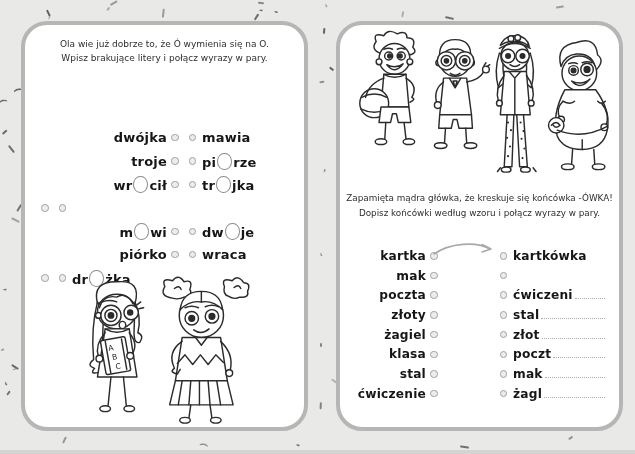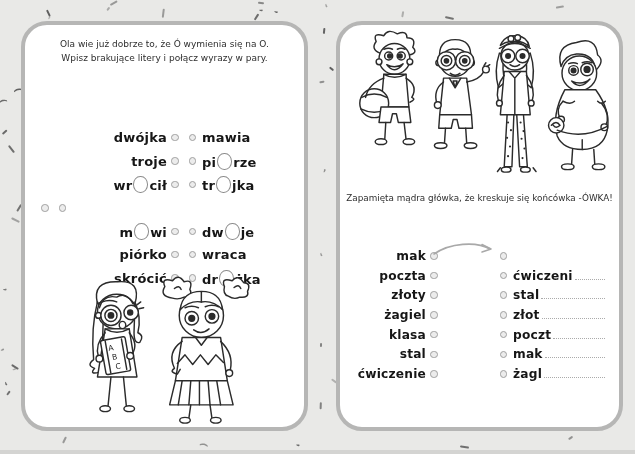--- a/index.html
+++ b/index.html
@@ -142,21 +142,20 @@
           <span class="wr">dw<span class="hole"></span>je</span>
         </div>
         <div class="mrow">
           <span class="wl">piórko</span>
           <span class="dot"></span>
           <span class="mid"></span>
           <span class="dot"></span>
           <span class="wr">wraca</span>
         </div>
         <div class="mrow">
-          <span class="wl">skrócić</span>
           <span class="dot"></span>
           <span class="mid"></span>
           <span class="dot"></span>
           <span class="wr">dr<span class="hole"></span>żka</span>
         </div>
       </div>
 
     <svg class="art girls" width="202" height="156" viewBox="0 0 210 158">
       <g fill="none" stroke="#2b2b2b" stroke-width="1.5" stroke-linecap="round" stroke-linejoin="round">
 
@@ -317,23 +316,31 @@
         <circle cx="261" cy="101" r="3.5" fill="#fff"></circle>
         <path d="M212,104 Q238,114 264,100 M238,114 L238,124"></path>
         <path d="M228,124 L227,139 M250,124 L251,139"></path>
         <ellipse cx="223" cy="142" rx="6.5" ry="3" fill="#fff"></ellipse>
         <ellipse cx="255" cy="142" rx="6.5" ry="3" fill="#fff"></ellipse>
       </g>
     </svg>
 
     <div class="ins">
       <div>Zapamięta mądra główka, że kreskuje się końcówka -ÓWKA!</div>
+      <div>Dopisz końcówki według wzoru i połącz wyrazy w pary.</div>
     </div>
 
     <div class="match rmatch" id="right-match">
+        <div class="mrow">
+          <span class="wl">kartka</span>
+          <span class="dot"></span>
+          <span class="mid"></span>
+          <span class="dot"></span>
+          <span class="wr">kartkówka</span>
+        </div>
         <div class="mrow">
           <span class="wl">mak</span>
           <span class="dot"></span>
           <span class="mid"></span>
           <span class="dot"></span>
         </div>
         <div class="mrow">
           <span class="wl">poczta</span>
           <span class="dot"></span>
           <span class="mid"></span>

